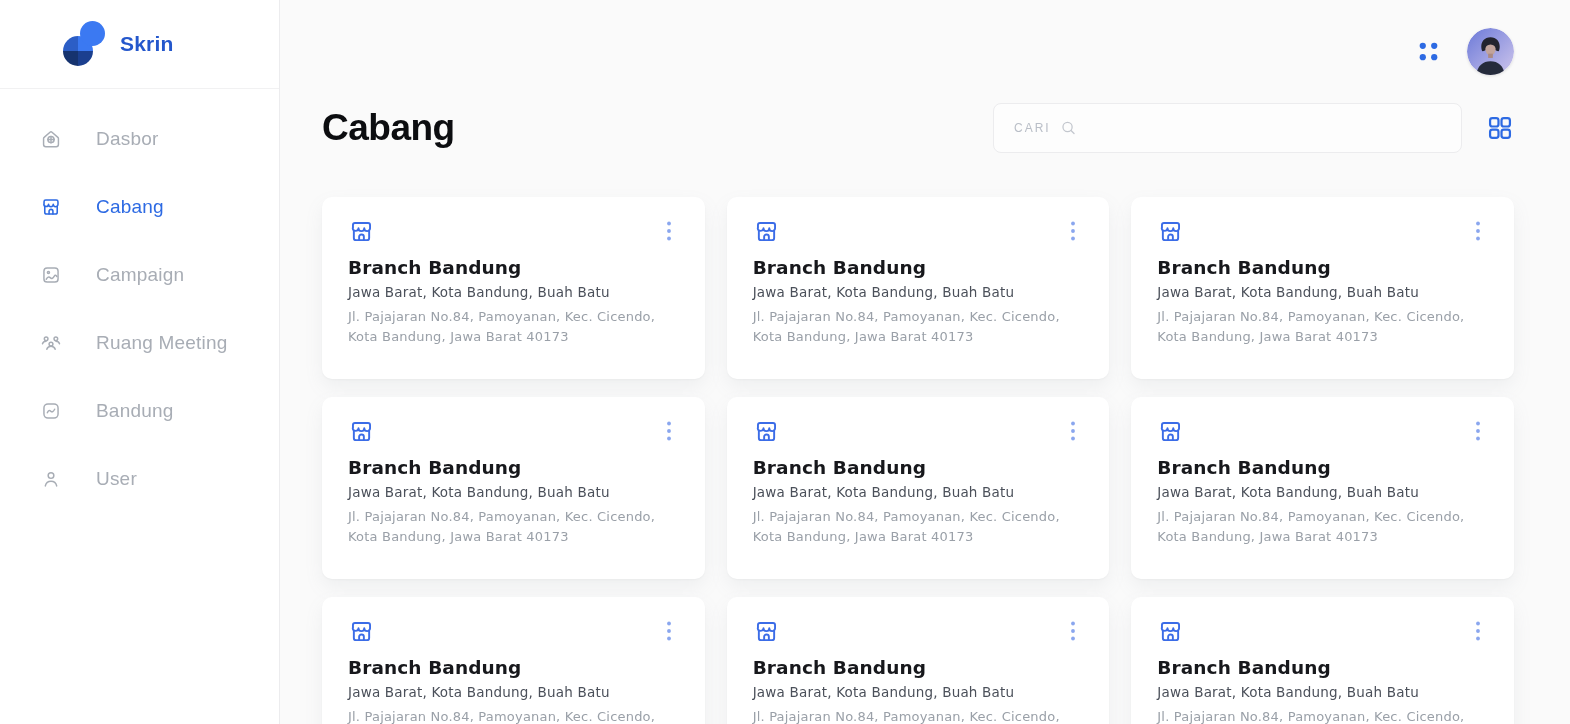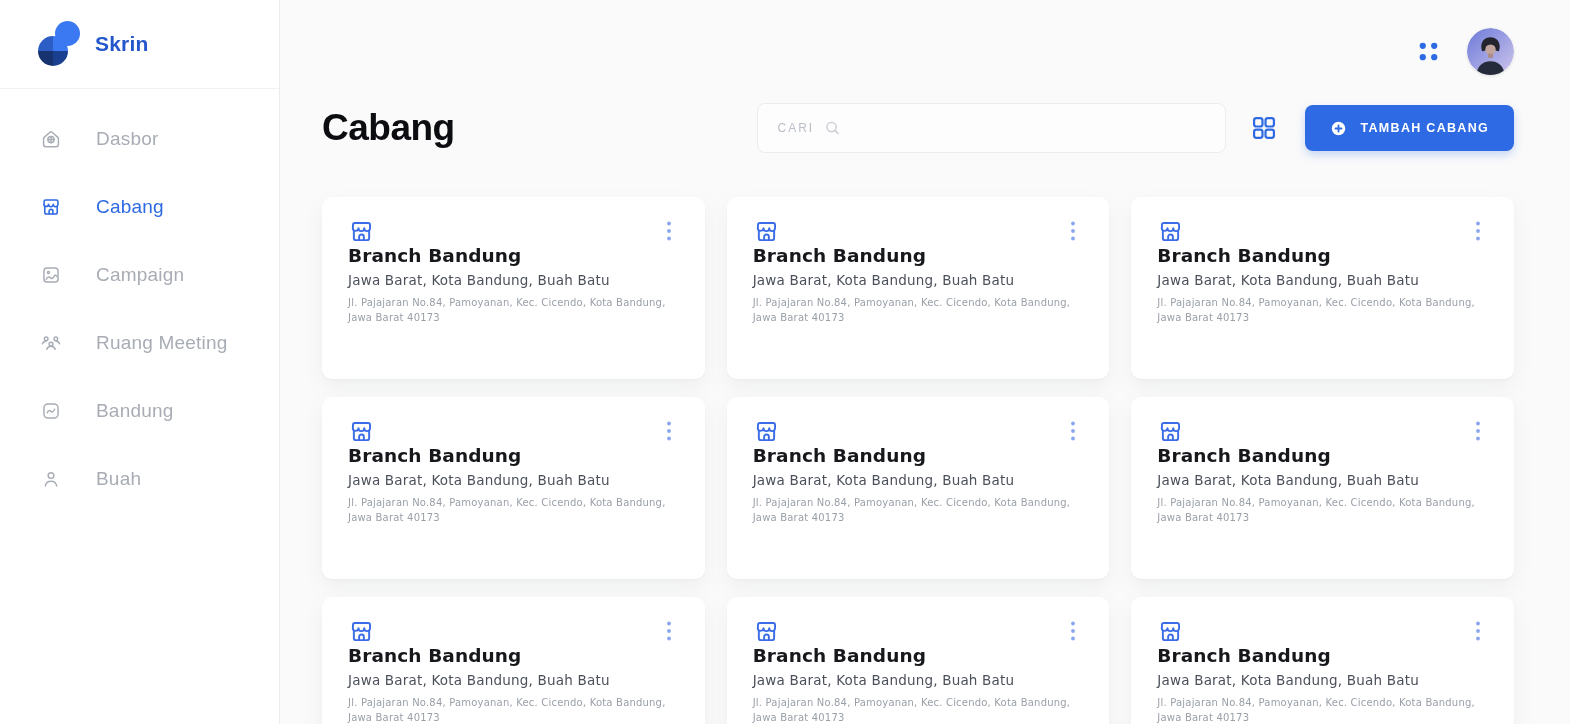--- a/index.html
+++ b/index.html
@@ -18,21 +18,21 @@
     color:#17181c;
     display:flex;
   }
   
   .sidebar{
     width:280px;min-width:280px;height:100%;
     background:#ffffff;border-right:1px solid #ececee;
   }
   .brand{
     height:89px;display:flex;align-items:center;
-    padding-left:38px;border-bottom:1px solid #f1f1f2;cursor:pointer;
+    padding-left:63px;border-bottom:1px solid #f1f1f2;cursor:pointer;
   }
   .logo{position:relative;width:44px;height:46px;}
   .logo-pie{
     position:absolute;left:0;bottom:1px;width:30px;height:30px;border-radius:50%;
     background:conic-gradient(var(--logo-bright) 0 25%, var(--logo-navy) 25% 50%, var(--logo-dark) 50% 75%, var(--logo-mid) 75% 100%);
   }
   .logo-dot{
     position:absolute;right:2px;top:0;width:25px;height:25px;border-radius:50%;
     background:var(--logo-bright);
   }
@@ -101,23 +101,23 @@
     background:#fff;border-radius:10px;height:182px;padding:21px 26px;
     box-shadow:0 8px 18px rgba(140,145,160,.10),0 1px 2px rgba(0,0,0,.03);
     cursor:pointer;
     font-family:"DejaVu Sans","Liberation Sans",sans-serif;
   }
   .card-top{display:flex;justify-content:space-between;align-items:flex-start;}
   .card-store{width:27px;height:27px;color:#3b6ce7;display:inline-flex;}
   .card-store svg{width:100%;height:100%;}
   .dots{width:20px;height:26px;color:var(--primary-light);cursor:pointer;display:inline-flex;}
   .dots svg{width:100%;height:100%;}
-  .card-title{margin-top:0;font-size:18.5px;font-weight:700;color:#17181c;letter-spacing:.1px;}
+  .card-title{margin-top:12px;font-size:18.5px;font-weight:700;color:#17181c;letter-spacing:.1px;}
   .card-region{margin-top:6px;font-size:13.5px;font-weight:500;color:#4b505a;letter-spacing:.2px;}
-  .card-address{margin-top:7px;font-size:10px;color:#9aa0a8;line-height:1.5;max-width:330px;letter-spacing:.2px;}
+  .card-address{margin-top:7px;font-size:13px;color:#9aa0a8;line-height:1.5;max-width:330px;letter-spacing:.2px;}
 </style>
 </head>
 <body>
 
 <aside class="sidebar">
   <div class="brand">
     <div class="logo">
       <div class="logo-pie"></div>
       <div class="logo-dot"></div>
     </div>
@@ -175,21 +175,21 @@
         </span>
         <span class="nav-label">Bandung</span>
       </div>
       <div class="nav-item">
         <span class="nav-icon">
           <svg viewBox="0 0 24 24" fill="none" stroke="currentColor" stroke-width="1.6" stroke-linecap="round">
             <circle cx="12" cy="8.2" r="3.1"></circle>
             <path d="M5.8 19.6c.7-3.2 3.2-5.1 6.2-5.1s5.5 1.9 6.2 5.1"></path>
           </svg>
         </span>
-        <span class="nav-label">Buah</span>
+        <span class="nav-label">User</span>
       </div>
     </nav>
 </aside>
 
 <main class="main">
   <div class="topbar">
     <span class="apps-icon">
         <svg viewBox="0 0 24 24" fill="currentColor">
           <circle cx="6.5" cy="6.5" r="3"></circle>
           <circle cx="17.5" cy="6.5" r="3"></circle>
@@ -227,29 +227,20 @@
         </span>
     </div>
     <span class="view-grid">
         <svg viewBox="0 0 24 24" fill="none" stroke="currentColor" stroke-width="1.9">
           <rect x="3.5" y="3.5" width="7.2" height="7.2" rx="2"></rect>
           <rect x="13.3" y="3.5" width="7.2" height="7.2" rx="2"></rect>
           <rect x="3.5" y="13.3" width="7.2" height="7.2" rx="2"></rect>
           <rect x="13.3" y="13.3" width="7.2" height="7.2" rx="2"></rect>
         </svg>
       </span>
-    <button class="add-btn">
-      <span class="plus-ic">
-          <svg viewBox="0 0 24 24">
-            <circle cx="12" cy="12" r="9.5" fill="#ffffff"></circle>
-            <path class="plus-stroke" d="M12 7.8v8.4M7.8 12h8.4" stroke-width="2.6" stroke-linecap="round"></path>
-          </svg>
-        </span>
-      <span>TAMBAH CABANG</span>
-    </button>
   </div>
 
   <div class="cards">
 
   <div class="card">
         <div class="card-top">
           <span class="card-store">
             <svg viewBox="0 0 24 24" fill="none" stroke="currentColor" stroke-width="1.7" stroke-linecap="round" stroke-linejoin="round">
               <path d="M4.4 9.1V6.2c0-1 .8-1.8 1.8-1.8h11.6c1 0 1.8.8 1.8 1.8v2.9a2.57 2.57 0 0 1-5.14 0 2.57 2.57 0 0 1-5.14 0 2.57 2.57 0 0 1-5.12 0Z"></path>
               <path d="M5.2 11.6v6.1c0 1.1.9 2 2 2h9.6c1.1 0 2-.9 2-2v-6.1"></path>

